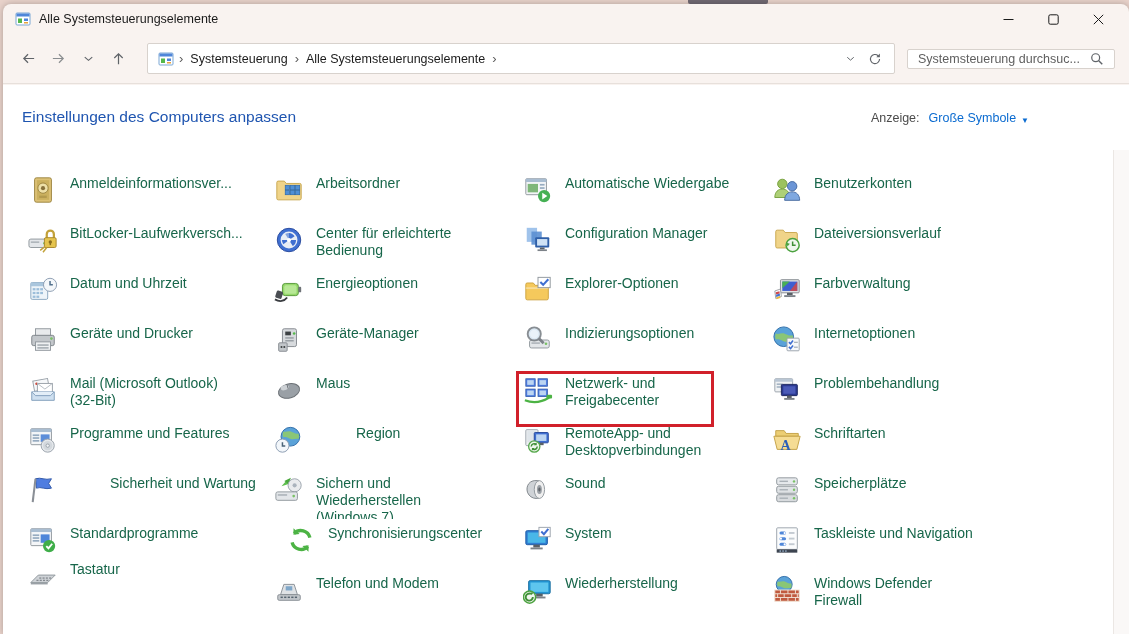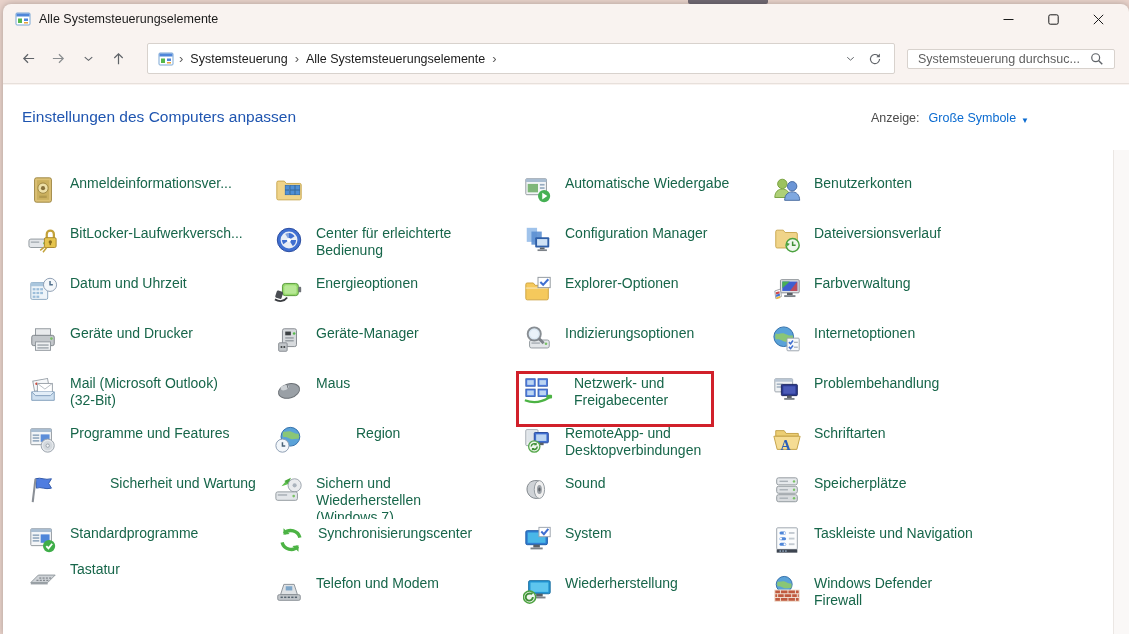--- a/index.html
+++ b/index.html
@@ -307,20 +307,21 @@
             <g fill="#4f8fd6" stroke="#2e6cb0" stroke-width=".8">
               <rect x="12" y="11" width="4.6" height="4.6"></rect>
               <rect x="17.4" y="11" width="4.6" height="4.6"></rect>
               <rect x="22.8" y="11" width="4.6" height="4.6"></rect>
               <rect x="12" y="16.4" width="4.6" height="4.6"></rect>
               <rect x="17.4" y="16.4" width="4.6" height="4.6"></rect>
               <rect x="22.8" y="16.4" width="4.6" height="4.6"></rect>
             </g>
           </svg>
         </span>
+        <span class="lb">Arbeitsordner</span>
       </div>
       <div class="item" style="left: 271px; top: 140px;">
         <span class="ic">
           <svg viewBox="0 0 32 32">
             <circle cx="16" cy="16" r="12.5" fill="#3f6fd1" stroke="#27499c"></circle>
             <circle cx="16" cy="16" r="9" fill="#e8edf5"></circle>
             <g fill="#3f6fd1">
               <path d="M16 16V8.5A7.5 7.5 0 0 1 22 12z"></path>
               <path d="M16 16h7.5A7.5 7.5 0 0 1 20 22.5z"></path>
               <path d="M16 16l-6 4.5A7.5 7.5 0 0 1 8.5 16z"></path>
@@ -389,21 +390,21 @@
             <circle cx="22" cy="11" r="2.2" fill="#aab3bd"></circle>
             <rect x="2" y="18" width="23" height="9" rx="2" fill="#e3e6e9" stroke="#8f969c"></rect>
             <rect x="4" y="20.5" width="10" height="1.6" fill="#aab1b7"></rect>
             <circle cx="21" cy="22.5" r="1.4" fill="#79c166"></circle>
           </svg>
         </span>
         <span class="lb">Sichern und
 Wiederherstellen
 (Windows 7)</span>
       </div>
-      <div class="item" style="left: 273px; top: 440px;">
+      <div class="item" style="left: 283px; top: 440px;">
         <span class="ic">
           <svg viewBox="0 0 32 32">
             <path d="M25.5 13.5a10 10 0 0 0-16.8-4.6" fill="none" stroke="#4cb344" stroke-width="3.6"></path>
             <path d="M8 3.5v7l6.5-1z" fill="#4cb344"></path>
             <path d="M6.5 18.5a10 10 0 0 0 16.8 4.6" fill="none" stroke="#4cb344" stroke-width="3.6"></path>
             <path d="M24 28.5v-7l-6.5 1z" fill="#4cb344"></path>
           </svg>
         </span>
         <span class="lb">Synchronisierungscenter</span>
       </div>
@@ -468,21 +469,21 @@
             <rect x="7" y="16" width="21" height="8.5" rx="2" fill="#e3e6e9" stroke="#8f969c"></rect>
             <rect x="9" y="18.5" width="9" height="1.6" fill="#aab1b7"></rect>
             <circle cx="24.5" cy="20" r="1.4" fill="#79c166"></circle>
             <circle cx="12" cy="9.5" r="7" fill="#d8e6f2" opacity=".9" stroke="#7c8288" stroke-width="2"></circle>
             <circle cx="12" cy="9.5" r="4.5" fill="#eaf2f9"></circle>
             <line x1="17" y1="14.5" x2="22" y2="19.5" stroke="#7c8288" stroke-width="3"></line>
           </svg>
         </span>
         <span class="lb">Indizierungsoptionen</span>
       </div>
-      <div class="item" style="left: 520px; top: 290px; gap: 9px;">
+      <div class="item" style="left: 520px; top: 290px;">
         <span class="ic">
           <svg viewBox="0 0 32 32">
             <g fill="#4f7de0" stroke="#2d55a8" stroke-width=".8">
               <rect x="3" y="4" width="10" height="8"></rect>
               <rect x="16" y="4" width="10" height="8"></rect>
               <rect x="3" y="15" width="10" height="8"></rect>
               <rect x="16" y="15" width="10" height="8"></rect>
             </g>
             <g fill="#bcd5f2">
               <rect x="4.5" y="5.5" width="7" height="5"></rect>

